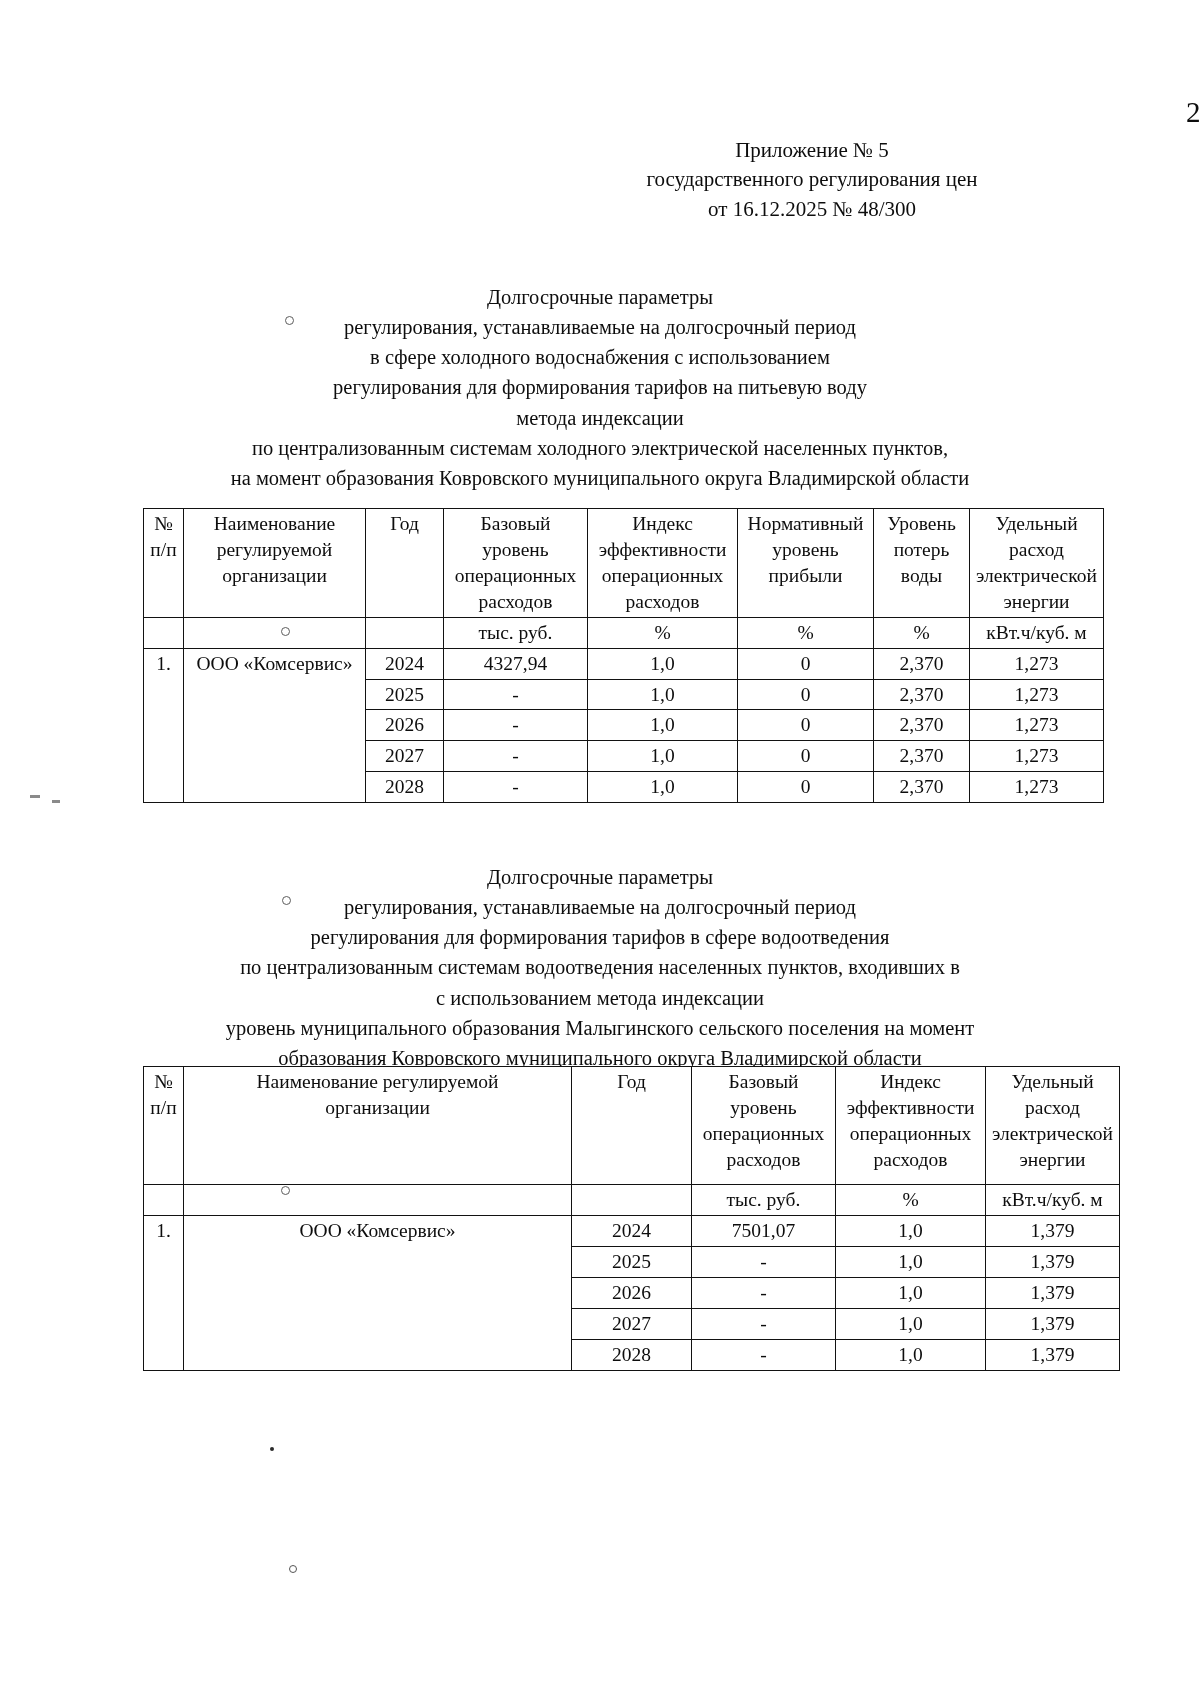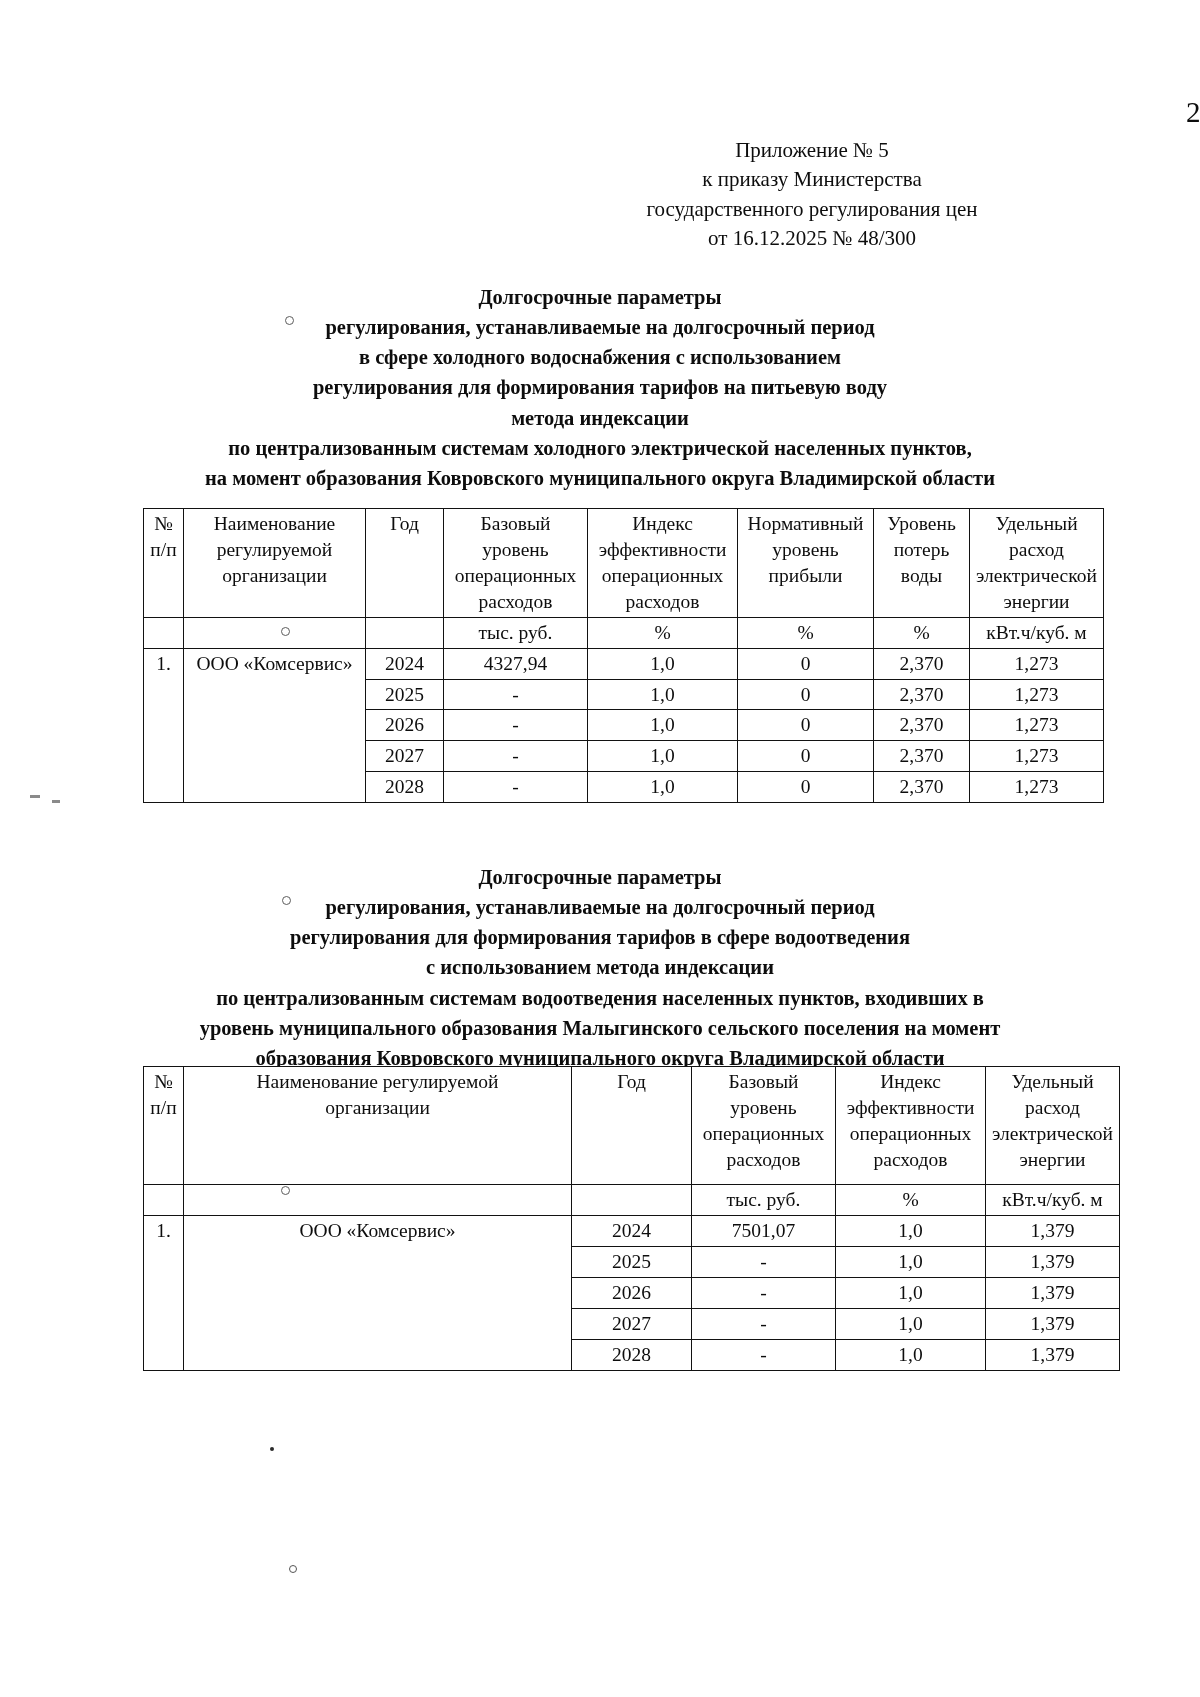--- a/index.html
+++ b/index.html
@@ -45,21 +45,21 @@
     line-height: 1.40;
   }
   .appendix-ref div { white-space: nowrap; }
 
   
   .doc-heading {
     position: absolute;
     left: 60px;
     width: 1080px;
     text-align: center;
-    font-weight: bold;
+    font-weight: normal;
     font-size: 20.5px;
     line-height: 1.47;
   }
   .doc-heading .ln { white-space: nowrap; }
   .heading-1 { top: 282px; }
   .heading-2 { top: 862px; }
 
   
   .artifact {
     position: absolute;
@@ -150,21 +150,20 @@
 </style>
 </head>
 <body>
 
 <div class="page">
 
   <div class="page-number">20</div>
 
   <div class="appendix-ref">
     <div>Приложение № 5</div>
-    <div>к приказу Министерства</div>
     <div>государственного регулирования цен</div>
     <div>от 16.12.2025 № 48/300</div>
   </div>
 
   <div class="doc-heading heading-1">
     <div class="ln">Долгосрочные параметры</div>
     <div class="ln">регулирования, устанавливаемые на долгосрочный период</div>
     <div class="ln">в сфере холодного водоснабжения с использованием</div>
     <div class="ln">регулирования для формирования тарифов на питьевую воду</div>
     <div class="ln">метода индексации</div>
@@ -284,22 +283,22 @@
       </tr>
     </tbody>
   </table>
 
   <div class="artifact art-t1"></div>
 
   <div class="doc-heading heading-2">
     <div class="ln">Долгосрочные параметры</div>
     <div class="ln">регулирования, устанавливаемые на долгосрочный период</div>
     <div class="ln">регулирования для формирования тарифов в сфере водоотведения</div>
+    <div class="ln">по централизованным системам водоотведения населенных пунктов, входивших в</div>
     <div class="ln">с использованием метода индексации</div>
-    <div class="ln">по централизованным системам водоотведения населенных пунктов, входивших в</div>
     <div class="ln">уровень муниципального образования Малыгинского сельского поселения на момент</div>
     <div class="ln">образования Ковровского муниципального округа Владимирской области</div>
   </div>
 
   <div class="artifact art-h2"></div>
 
   <table class="param-table" id="table-sewer">
     <colgroup>
       <col class="c-no">
         <col class="c-org">

